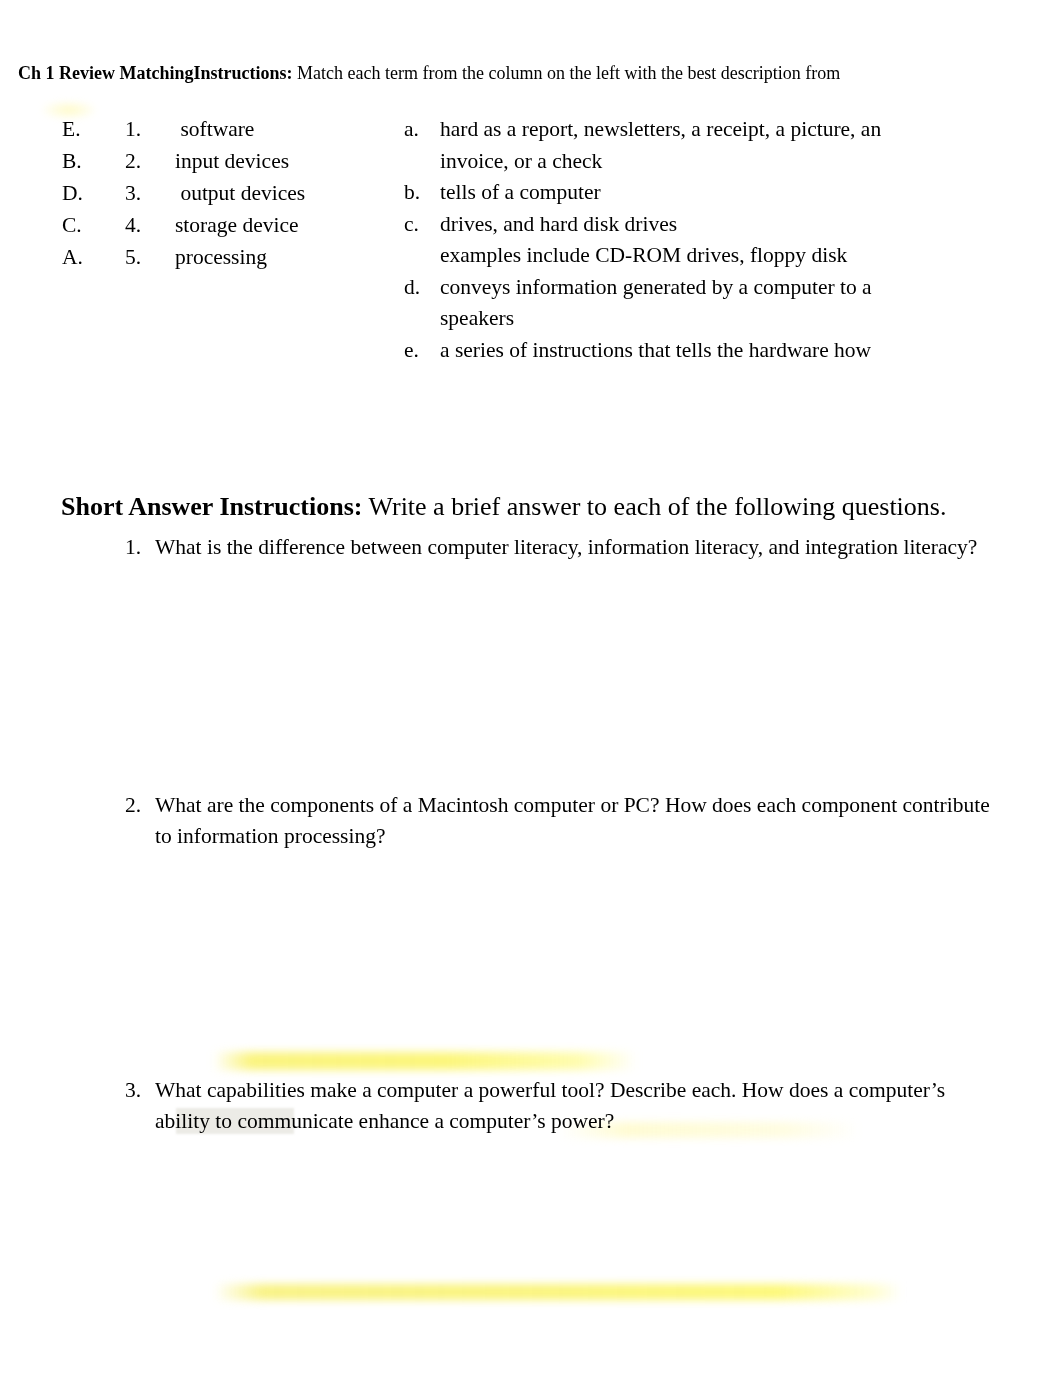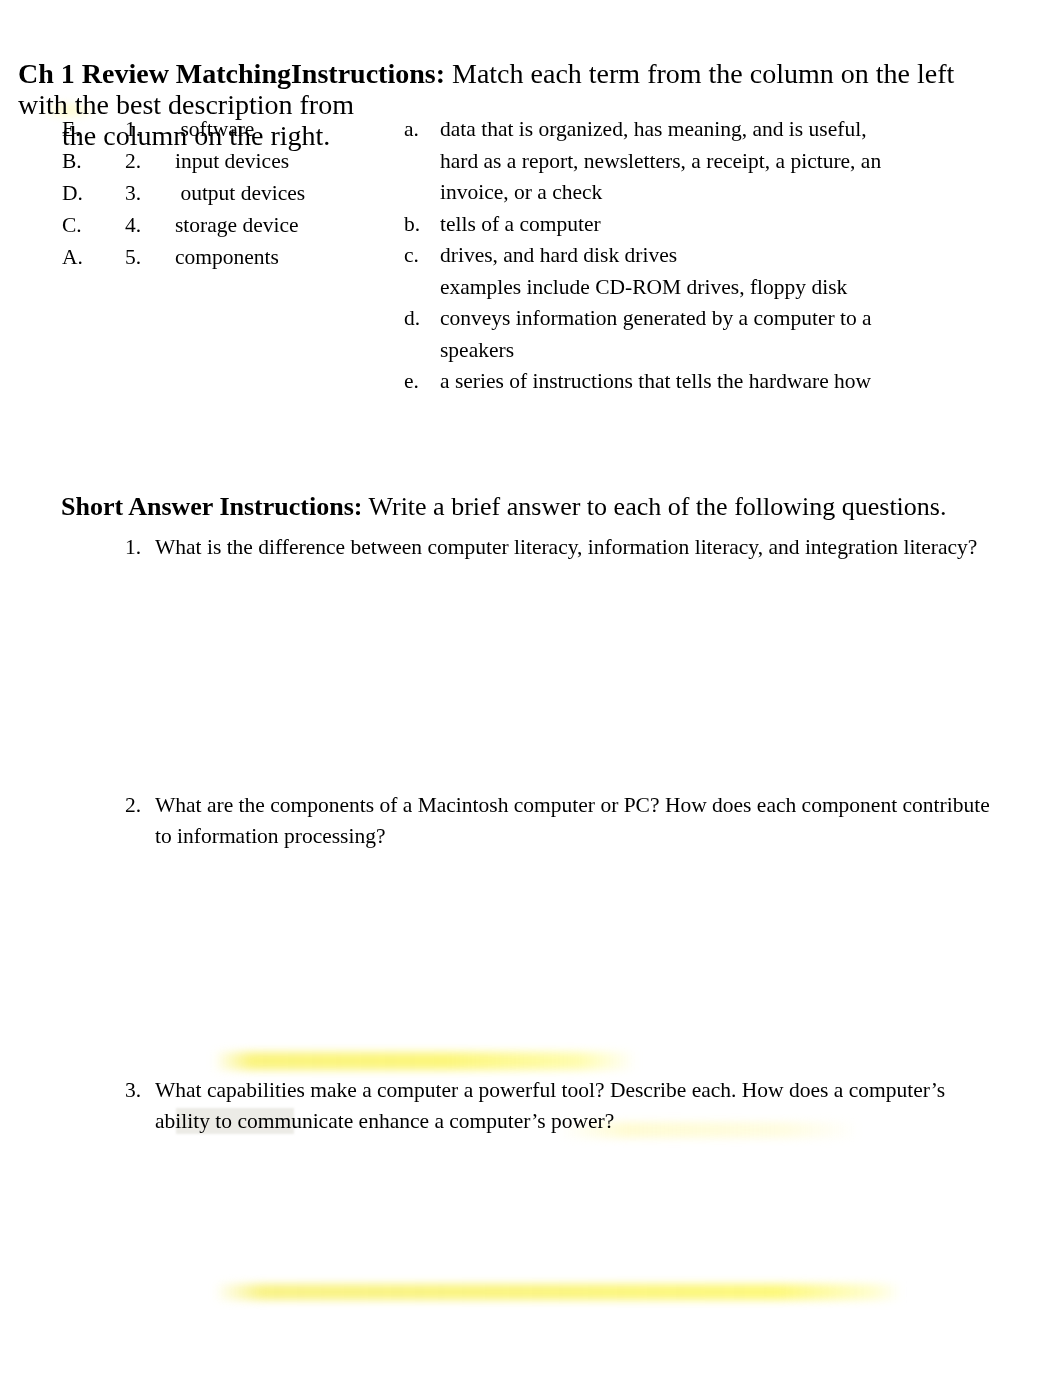--- a/index.html
+++ b/index.html
@@ -90,21 +90,21 @@
   .content {
     position: relative;
     z-index: 2;
   }
 
   .intro {
     position: absolute;
     left: 18px;
     top: 58px;
     width: 960px;
-    font-size: 28px;
+    font-size: 18px;
     line-height: 31px;
     text-indent: 0;
   }
   .intro .lead {
     font-weight: bold;
   }
   .intro .body-run {
     font-weight: normal;
   }
   .intro .cont {
@@ -200,21 +200,20 @@
   <div class="hl hl-faint-top"></div>
   <div class="hl hl-word-communicate"></div>
   <div class="hl hl-q3-above"></div>
   <div class="hl hl-q3-right"></div>
   <div class="hl hl-bottom"></div>
 
   <div class="content">
 
     <div class="intro">
       <span class="lead">Ch 1  Review MatchingInstructions:</span><span class="body-run"> Match each term from the column on the left with the best description from</span>
-      <span class="cont">the column on the right.</span>
     </div>
 
     <div class="match-left">
       <div class="match-row">
         <span class="ans">E.</span>
         <span class="num">1.</span>
         <span class="term"> software</span>
       </div>
       <div class="match-row">
         <span class="ans">B.</span>
@@ -227,28 +226,27 @@
         <span class="term"> output devices</span>
       </div>
       <div class="match-row">
         <span class="ans">C.</span>
         <span class="num">4.</span>
         <span class="term">storage device</span>
       </div>
       <div class="match-row">
         <span class="ans">A.</span>
         <span class="num">5.</span>
-        <span class="term">components</span>
+        <span class="term">processing</span>
       </div>
     </div>
 
     <div class="match-right">
       <div class="desc-row">
         <span class="letter">a.</span>
-        <span class="text">data that is organized, has meaning, and is useful,</span>
         <span class="text">hard as a report, newsletters, a receipt, a picture, an</span>
         <span class="text">invoice, or a check</span>
       </div>
       <div class="desc-row">
         <span class="letter">b.</span>
         <span class="text">tells of a computer</span>
       </div>
       <div class="desc-row">
         <span class="letter">c.</span>
         <span class="text">drives, and hard disk drives</span>

